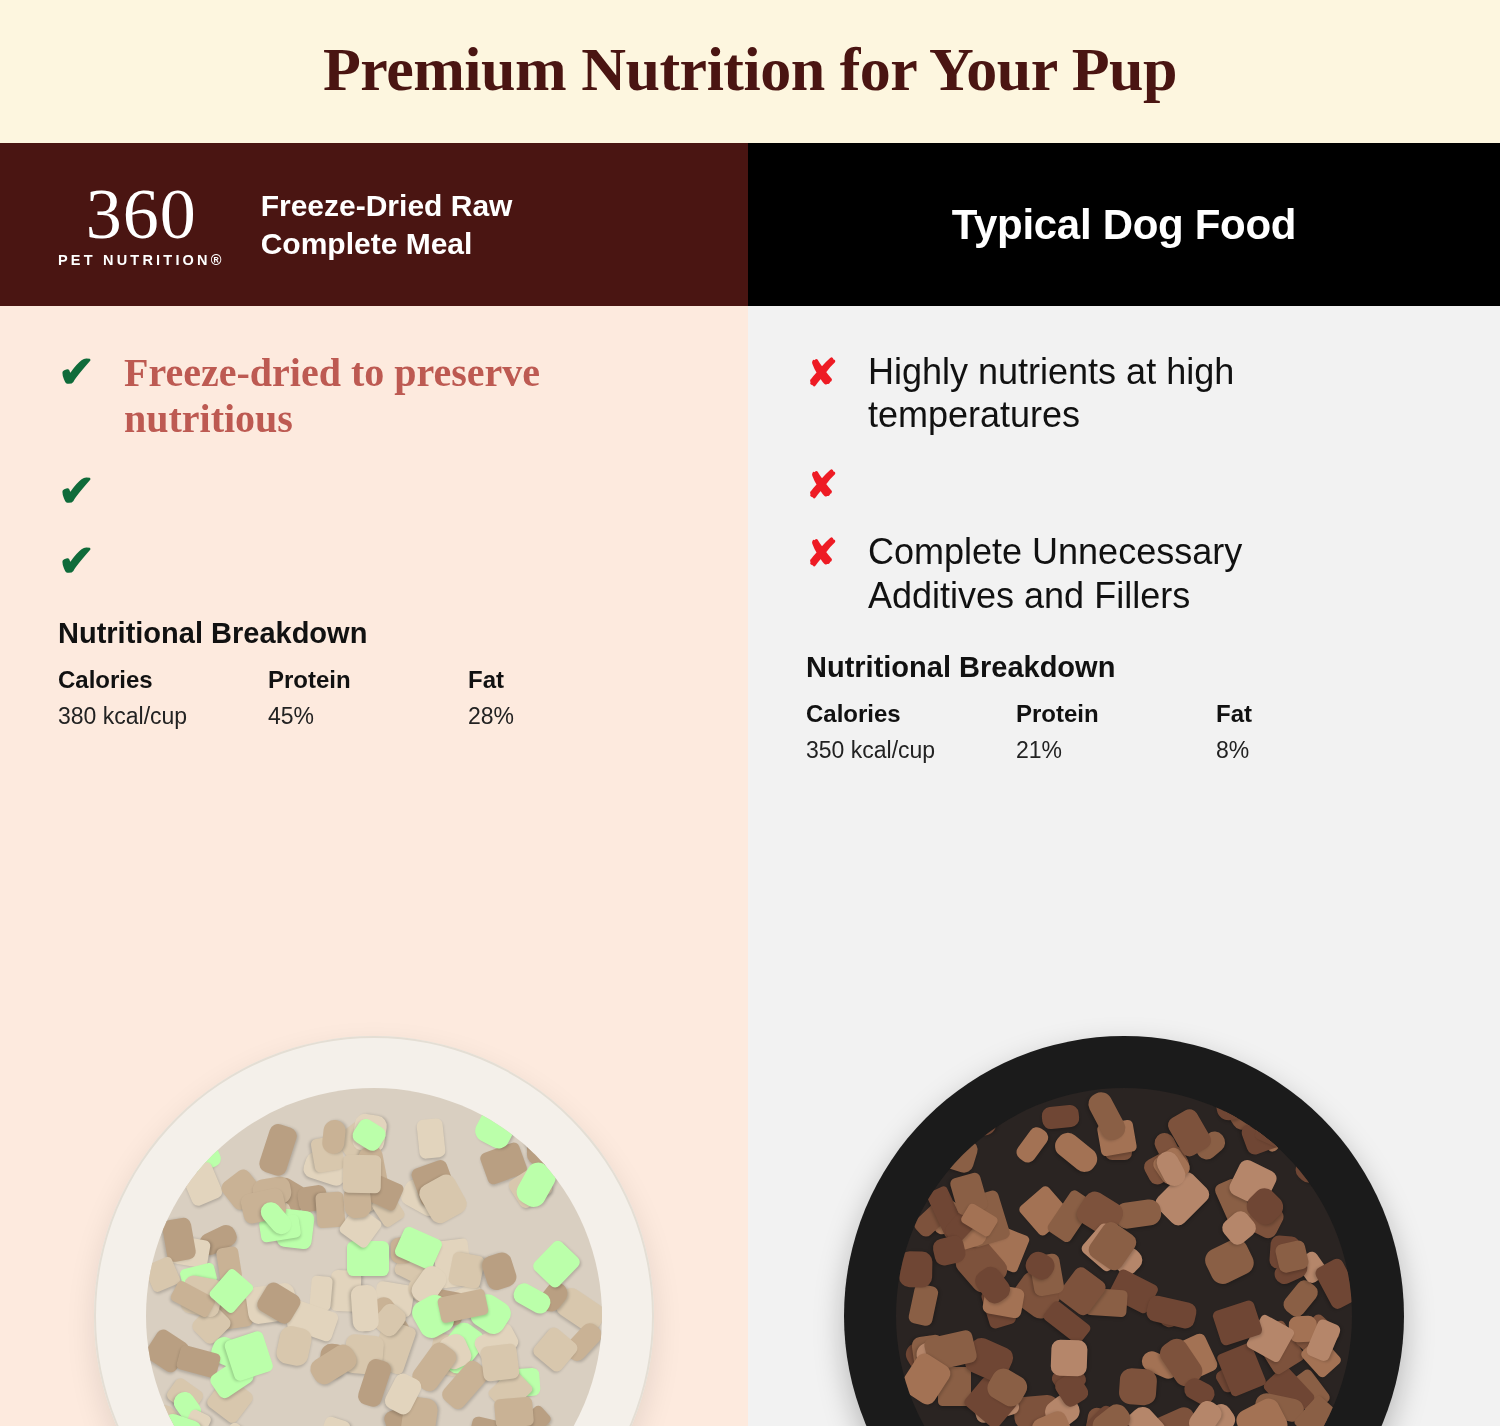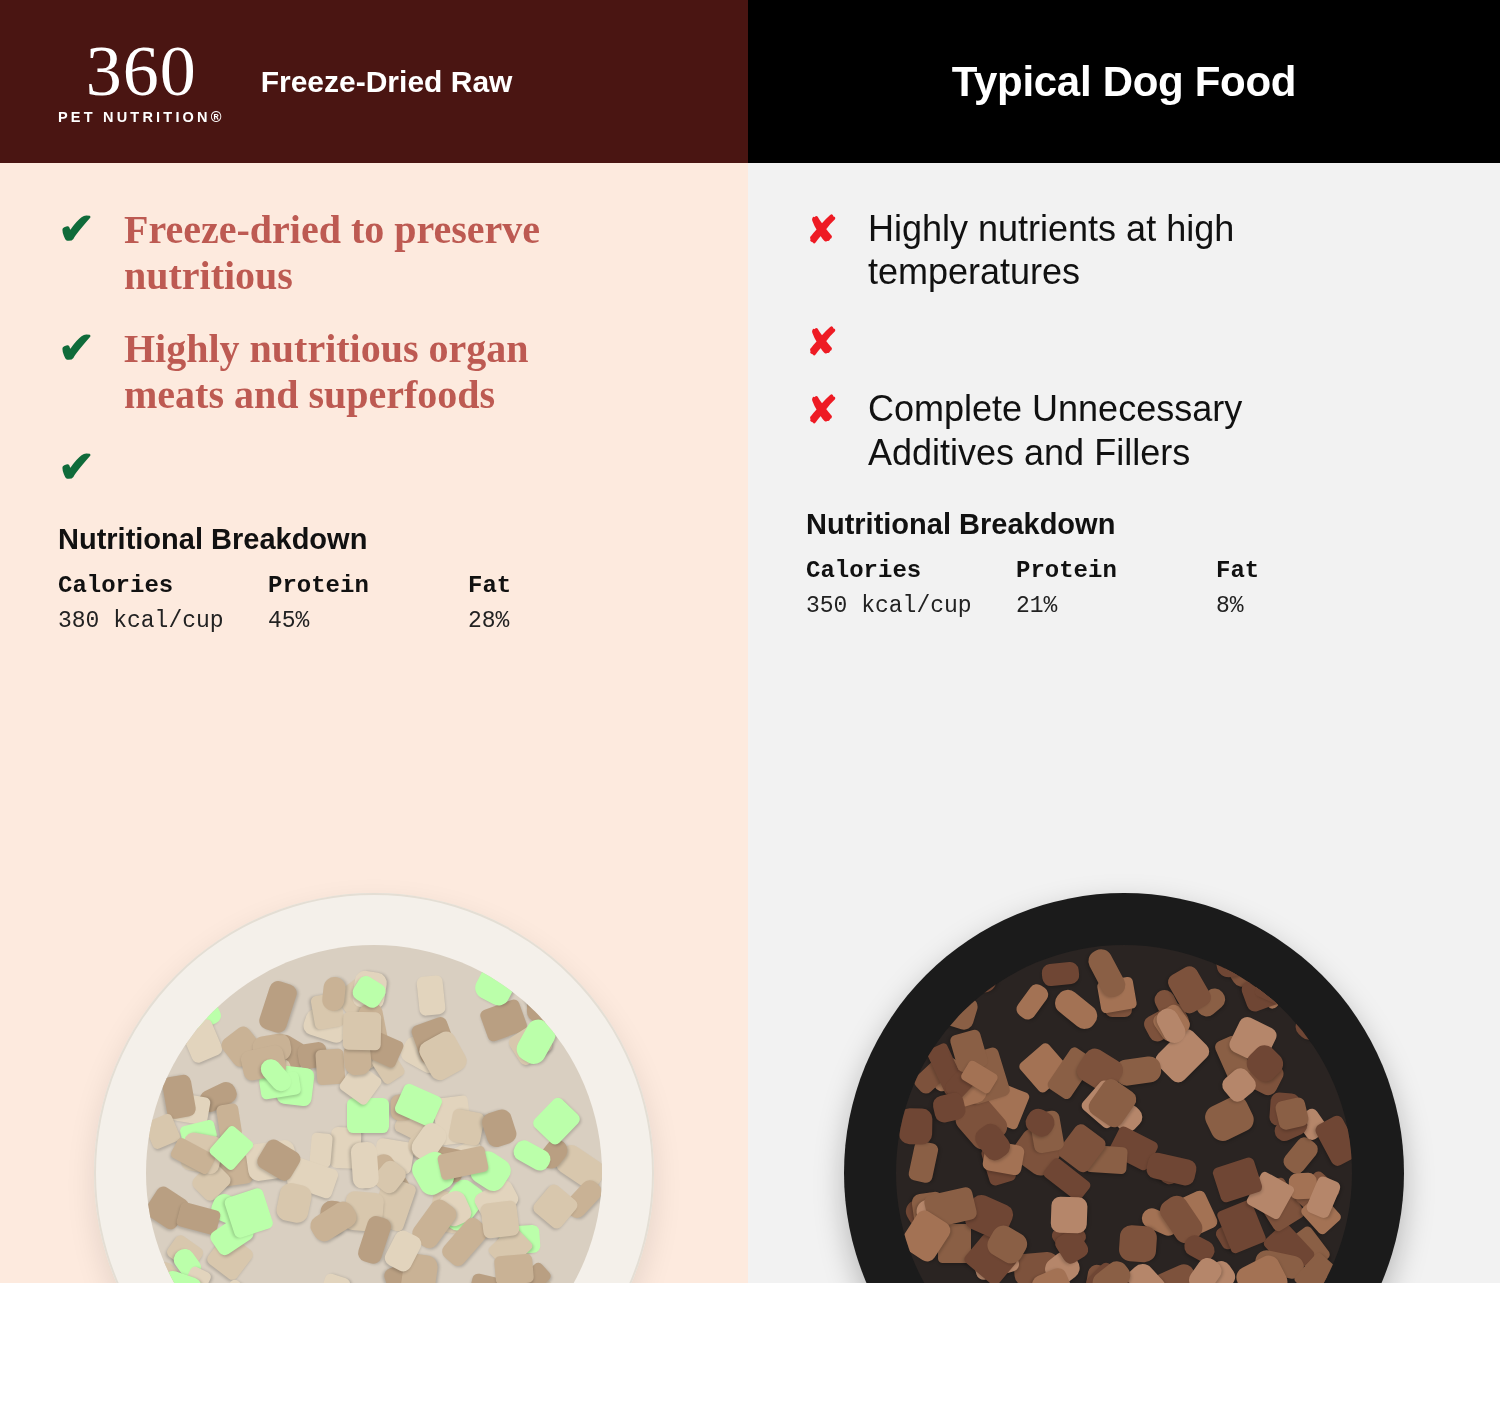--- a/index.html
+++ b/index.html
@@ -173,21 +173,20 @@
     padding: 8px 50px 0 58px;
   }
   .nutrition-title {
     font-size: 29px;
     font-weight: bold;
     color: #111111;
     margin-bottom: 16px;
   }
   .nut-table {
     display: flex;
-    font-family: Liberation Mono, monospace;
   }
   .nut-col {
     width: 210px;
   }
   .nut-col.narrow { width: 200px; }
   .nut-head {
     font-size: 24px;
     font-weight: bold;
     color: #111111;
     margin-bottom: 9px;
@@ -233,49 +232,52 @@
   .kibble {
     position: absolute;
     border-radius: 6px;
   }
 </style>
 </head>
 <body>
 
 <div class="page">
 
+  <div class="banner">
+    <div class="banner-title">Premium Nutrition for Your Pup</div>
+  </div>
 
   <div class="headers">
     <div class="head-left">
       <div class="logo-block">
         <div class="logo-360">360</div>
         <div class="logo-sub">PET NUTRITION®</div>
       </div>
       <div class="head-left-text">
         <div>Freeze-Dried Raw</div>
+        <div>Complete Meal</div>
       </div>
     </div>
     <div class="head-right">
       <div class="head-right-text">Typical Dog Food</div>
     </div>
   </div>
 
   <div class="columns">
 
     <div class="col col-left">
       <div class="bullets">
 
         <div class="bullet">
           <div class="mark mark-check">✔</div>
           <div class="bullet-text-left">Freeze-dried to preserve nutritious</div>
         </div>
 
         <div class="bullet">
           <div class="mark mark-check">✔</div>
-          <div class="bullet-text-left">Highly nutritious organ meats and superfoods</div>
         </div>
 
         <div class="bullet">
           <div class="mark mark-check">✔</div>
         </div>
 
       </div>
 
       <div class="nutrition">
         <div class="nutrition-title">Nutritional Breakdown</div>

